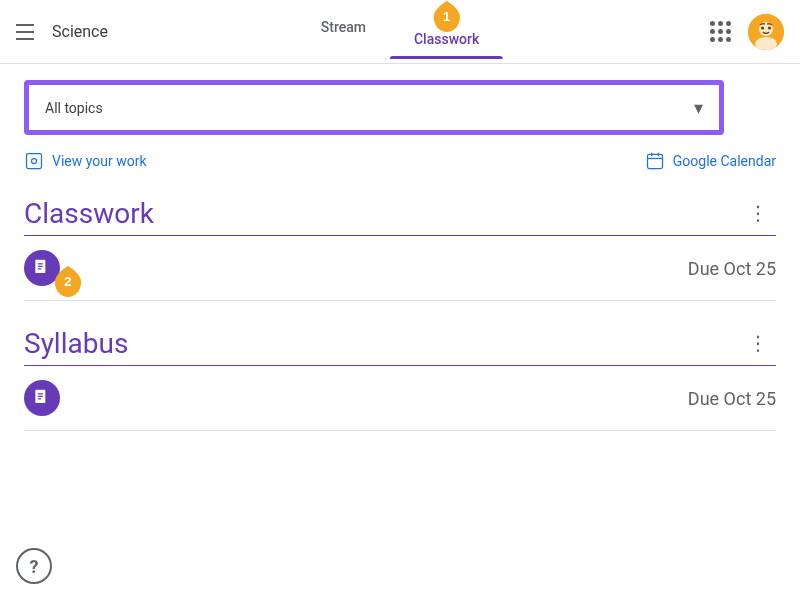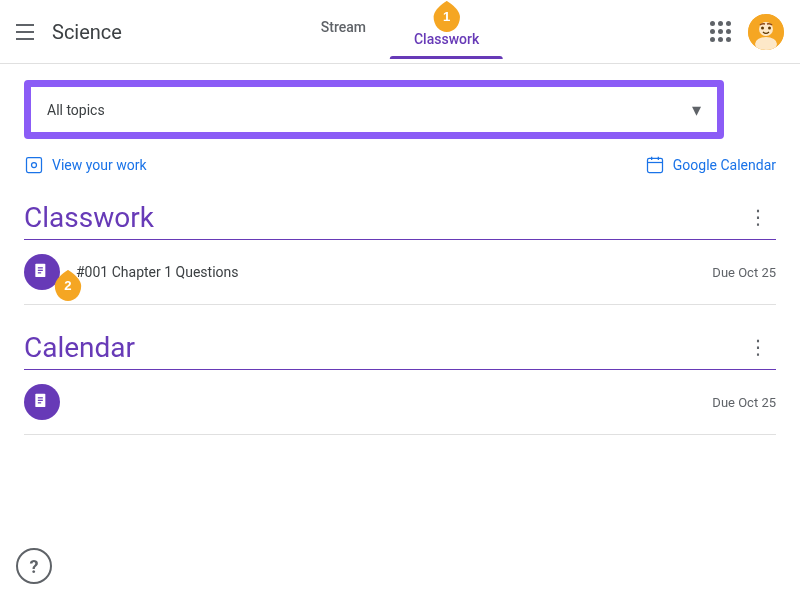--- a/index.html
+++ b/index.html
@@ -35,21 +35,21 @@
       gap: 5px;
       cursor: pointer;
     }
     .hamburger-icon span {
       display: block;
       width: 18px;
       height: 2px;
       background: #5f6368;
     }
     .app-title {
-      font-size: 20px;
+      font-size: 16px;
       color: #3c4043;
       font-weight: 400;
     }
 
     
     .nav-tabs {
       position: absolute;
       left: 50%;
       transform: translateX(-50%);
       display: flex;
@@ -140,21 +140,21 @@
 
     
     .main {
       padding: 16px 24px;
       height: calc(600px - 64px);
       overflow-y: auto;
     }
 
     
     .topics-dropdown {
-      border: 7px solid #8b5cf6;
+      border: 5px solid #8b5cf6;
       border-radius: 4px;
       padding: 12px 16px;
       display: flex;
       align-items: center;
       justify-content: space-between;
       cursor: pointer;
       margin-bottom: 16px;
       max-width: 700px;
     }
     .topics-dropdown-text {
@@ -250,21 +250,21 @@
       width: 20px;
       height: 20px;
       fill: white;
     }
     .assignment-name {
       font-size: 14px;
       color: #3c4043;
       flex: 1;
     }
     .assignment-due {
-      font-size: 13px;
+      font-size: 18px;
       color: #5f6368;
       margin-left: auto;
     }
 
     
     .help-btn {
       position: absolute;
       bottom: 16px;
       left: 16px;
       width: 36px;
@@ -387,28 +387,27 @@
           <line x1="7" y1="13" x2="11" y2="13" stroke="#673ab7" stroke-width="1.5"></line>
         </svg>
       </div>
 
       <div style="position: absolute; left: 30px; top: 30px; z-index: 10;">
         <svg width="28" height="32" viewBox="0 0 28 34" xmlns="http://www.w3.org/2000/svg">
           <path d="M14 0 C14 0 28 8 28 17 C28 25.8 21.7 33 14 33 C6.3 33 0 25.8 0 17 C0 8 14 0 14 0Z" fill="#f5a623"></path>
           <text x="14" y="21" text-anchor="middle" fill="white" font-size="14" font-weight="bold" font-family="Arial">2</text>
         </svg>
       </div>
-      <span class="assignment-name">#001 Chapter 1 Questions</span>
       <span class="assignment-due">Due Oct 25</span>
     </div>
   </div>
 
   <div class="section" style="margin-top: 16px;">
     <div class="section-header">
-      <span class="section-title">Calendar</span>
+      <span class="section-title">Syllabus</span>
       <div class="section-more">⋮</div>
     </div>
     <div class="section-divider"></div>
 
     <div class="assignment-item">
       <div class="assignment-icon">
         <svg viewBox="0 0 24 24" xmlns="http://www.w3.org/2000/svg">
           <rect x="4" y="2" width="12" height="16" rx="1" fill="white"></rect>
           <line x1="7" y1="7" x2="13" y2="7" stroke="#673ab7" stroke-width="1.5"></line>
           <line x1="7" y1="10" x2="13" y2="10" stroke="#673ab7" stroke-width="1.5"></line>

